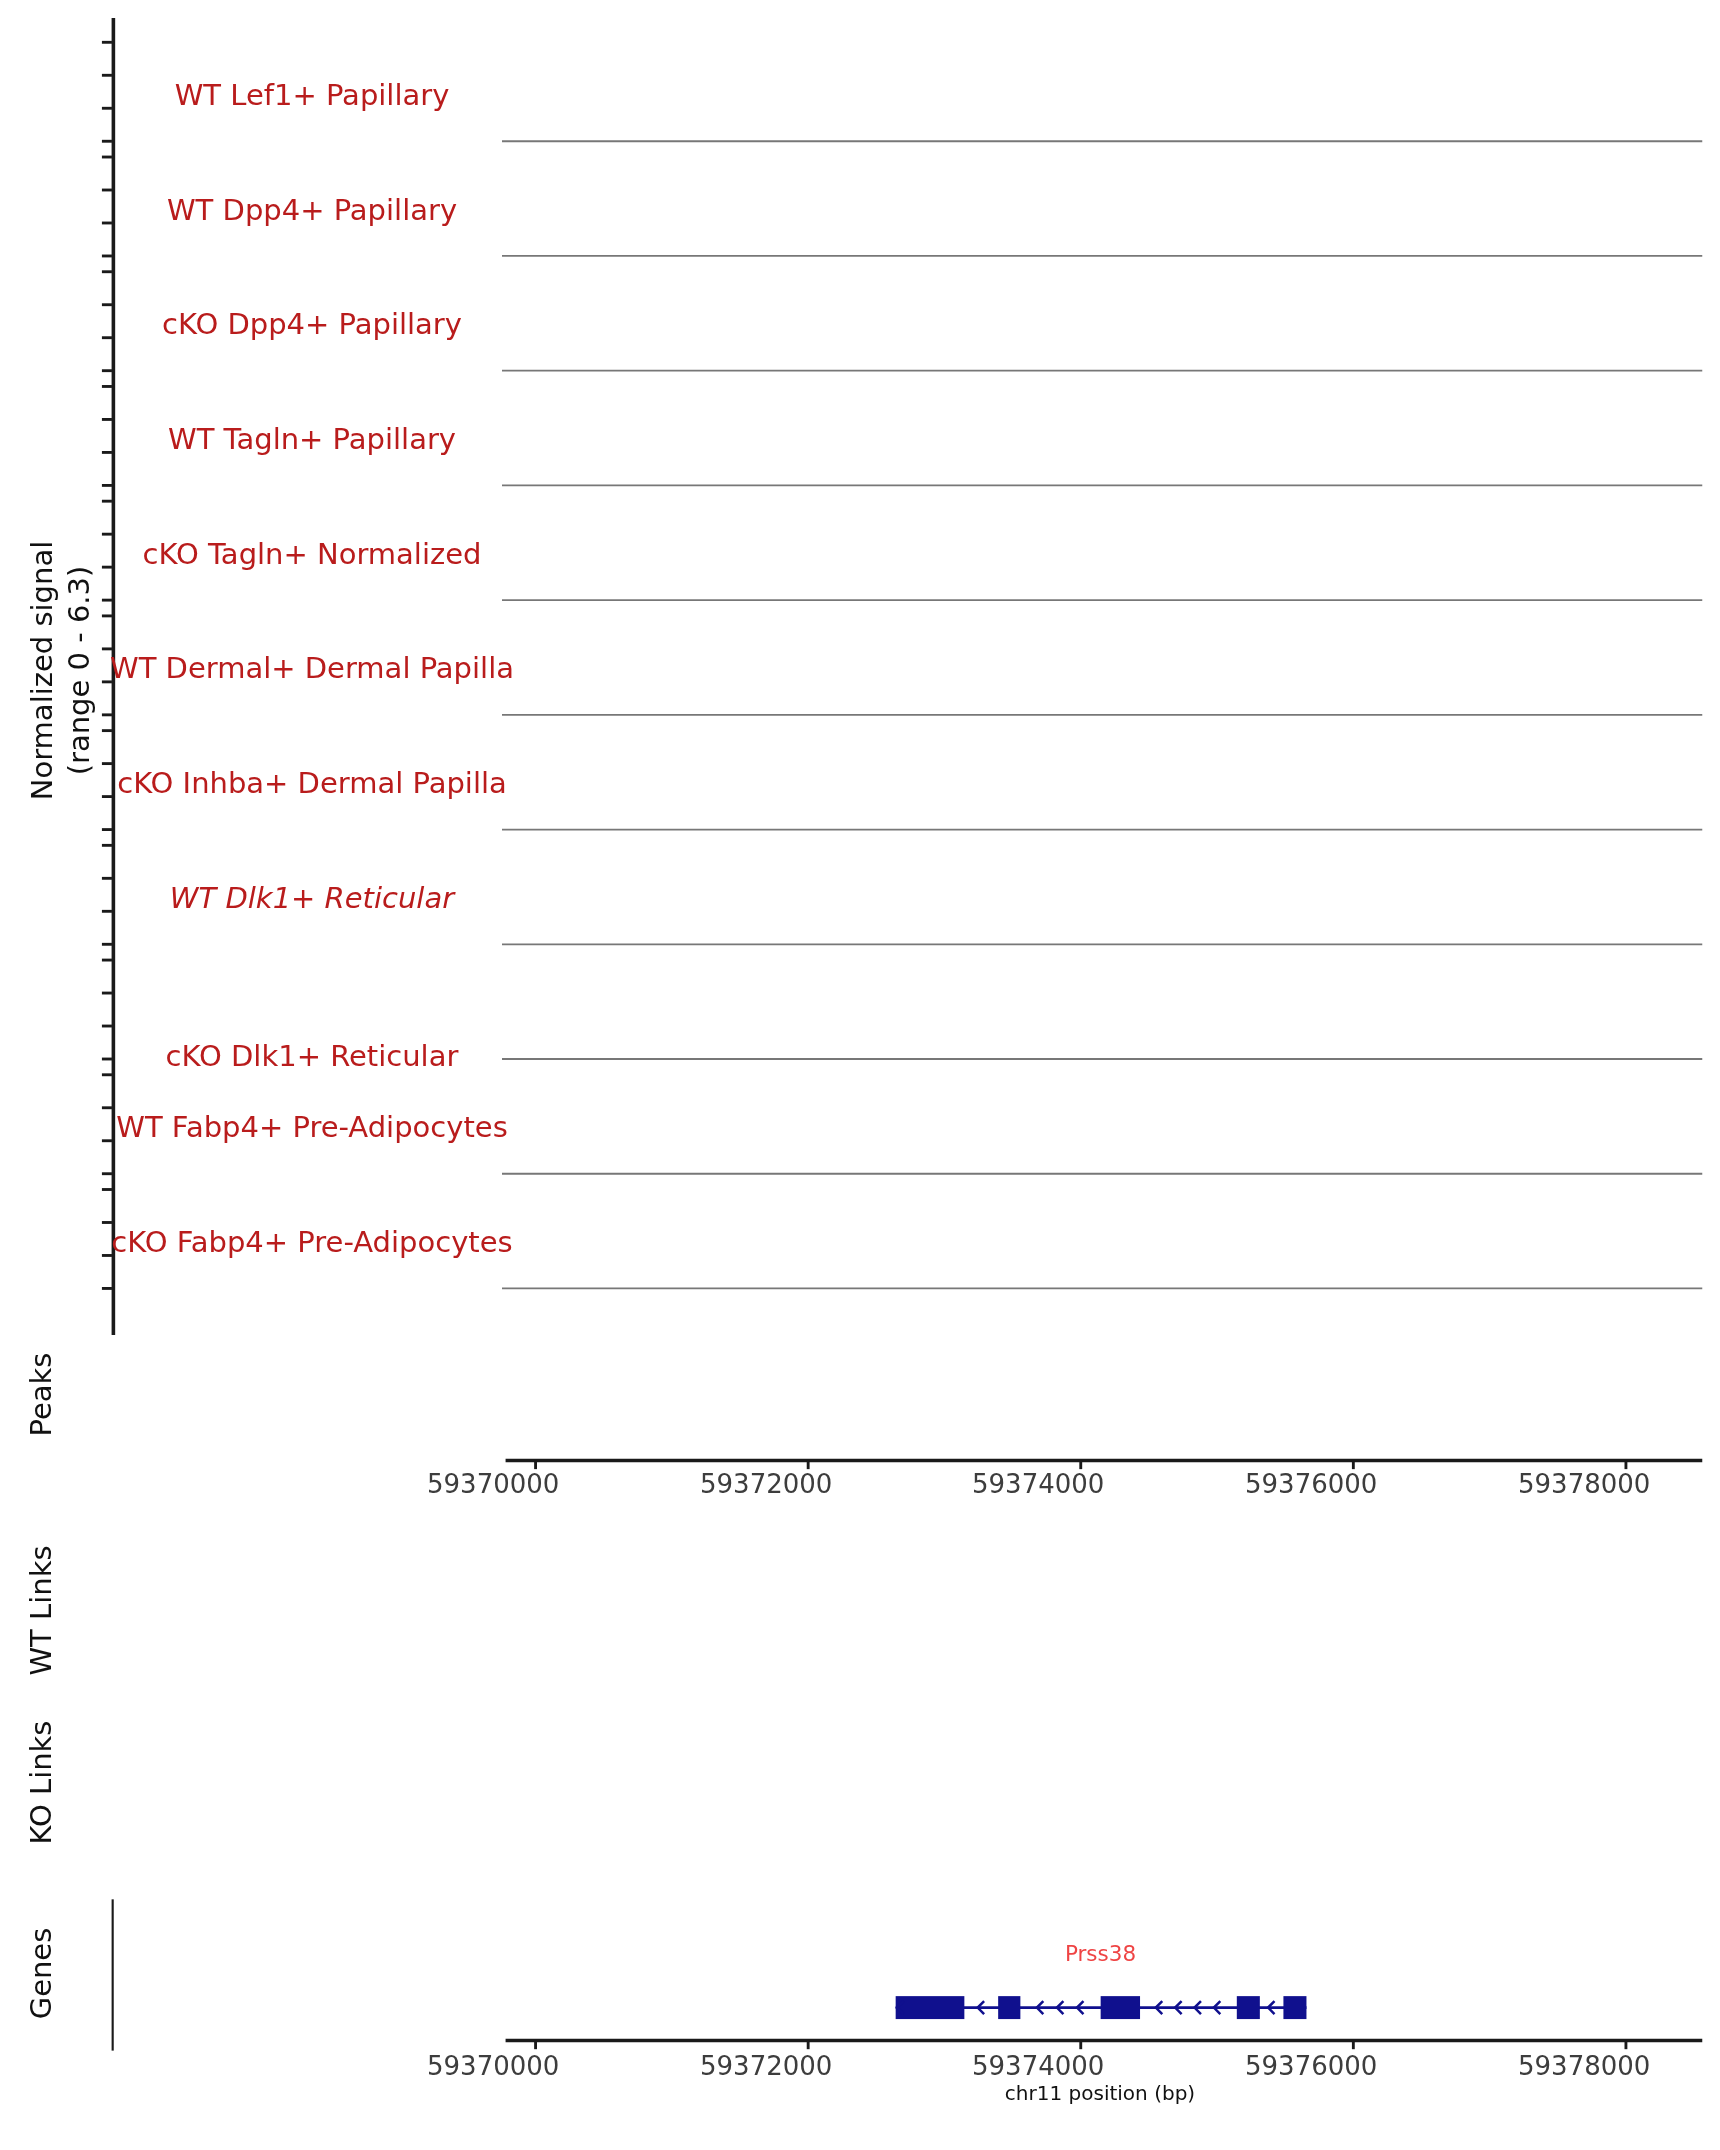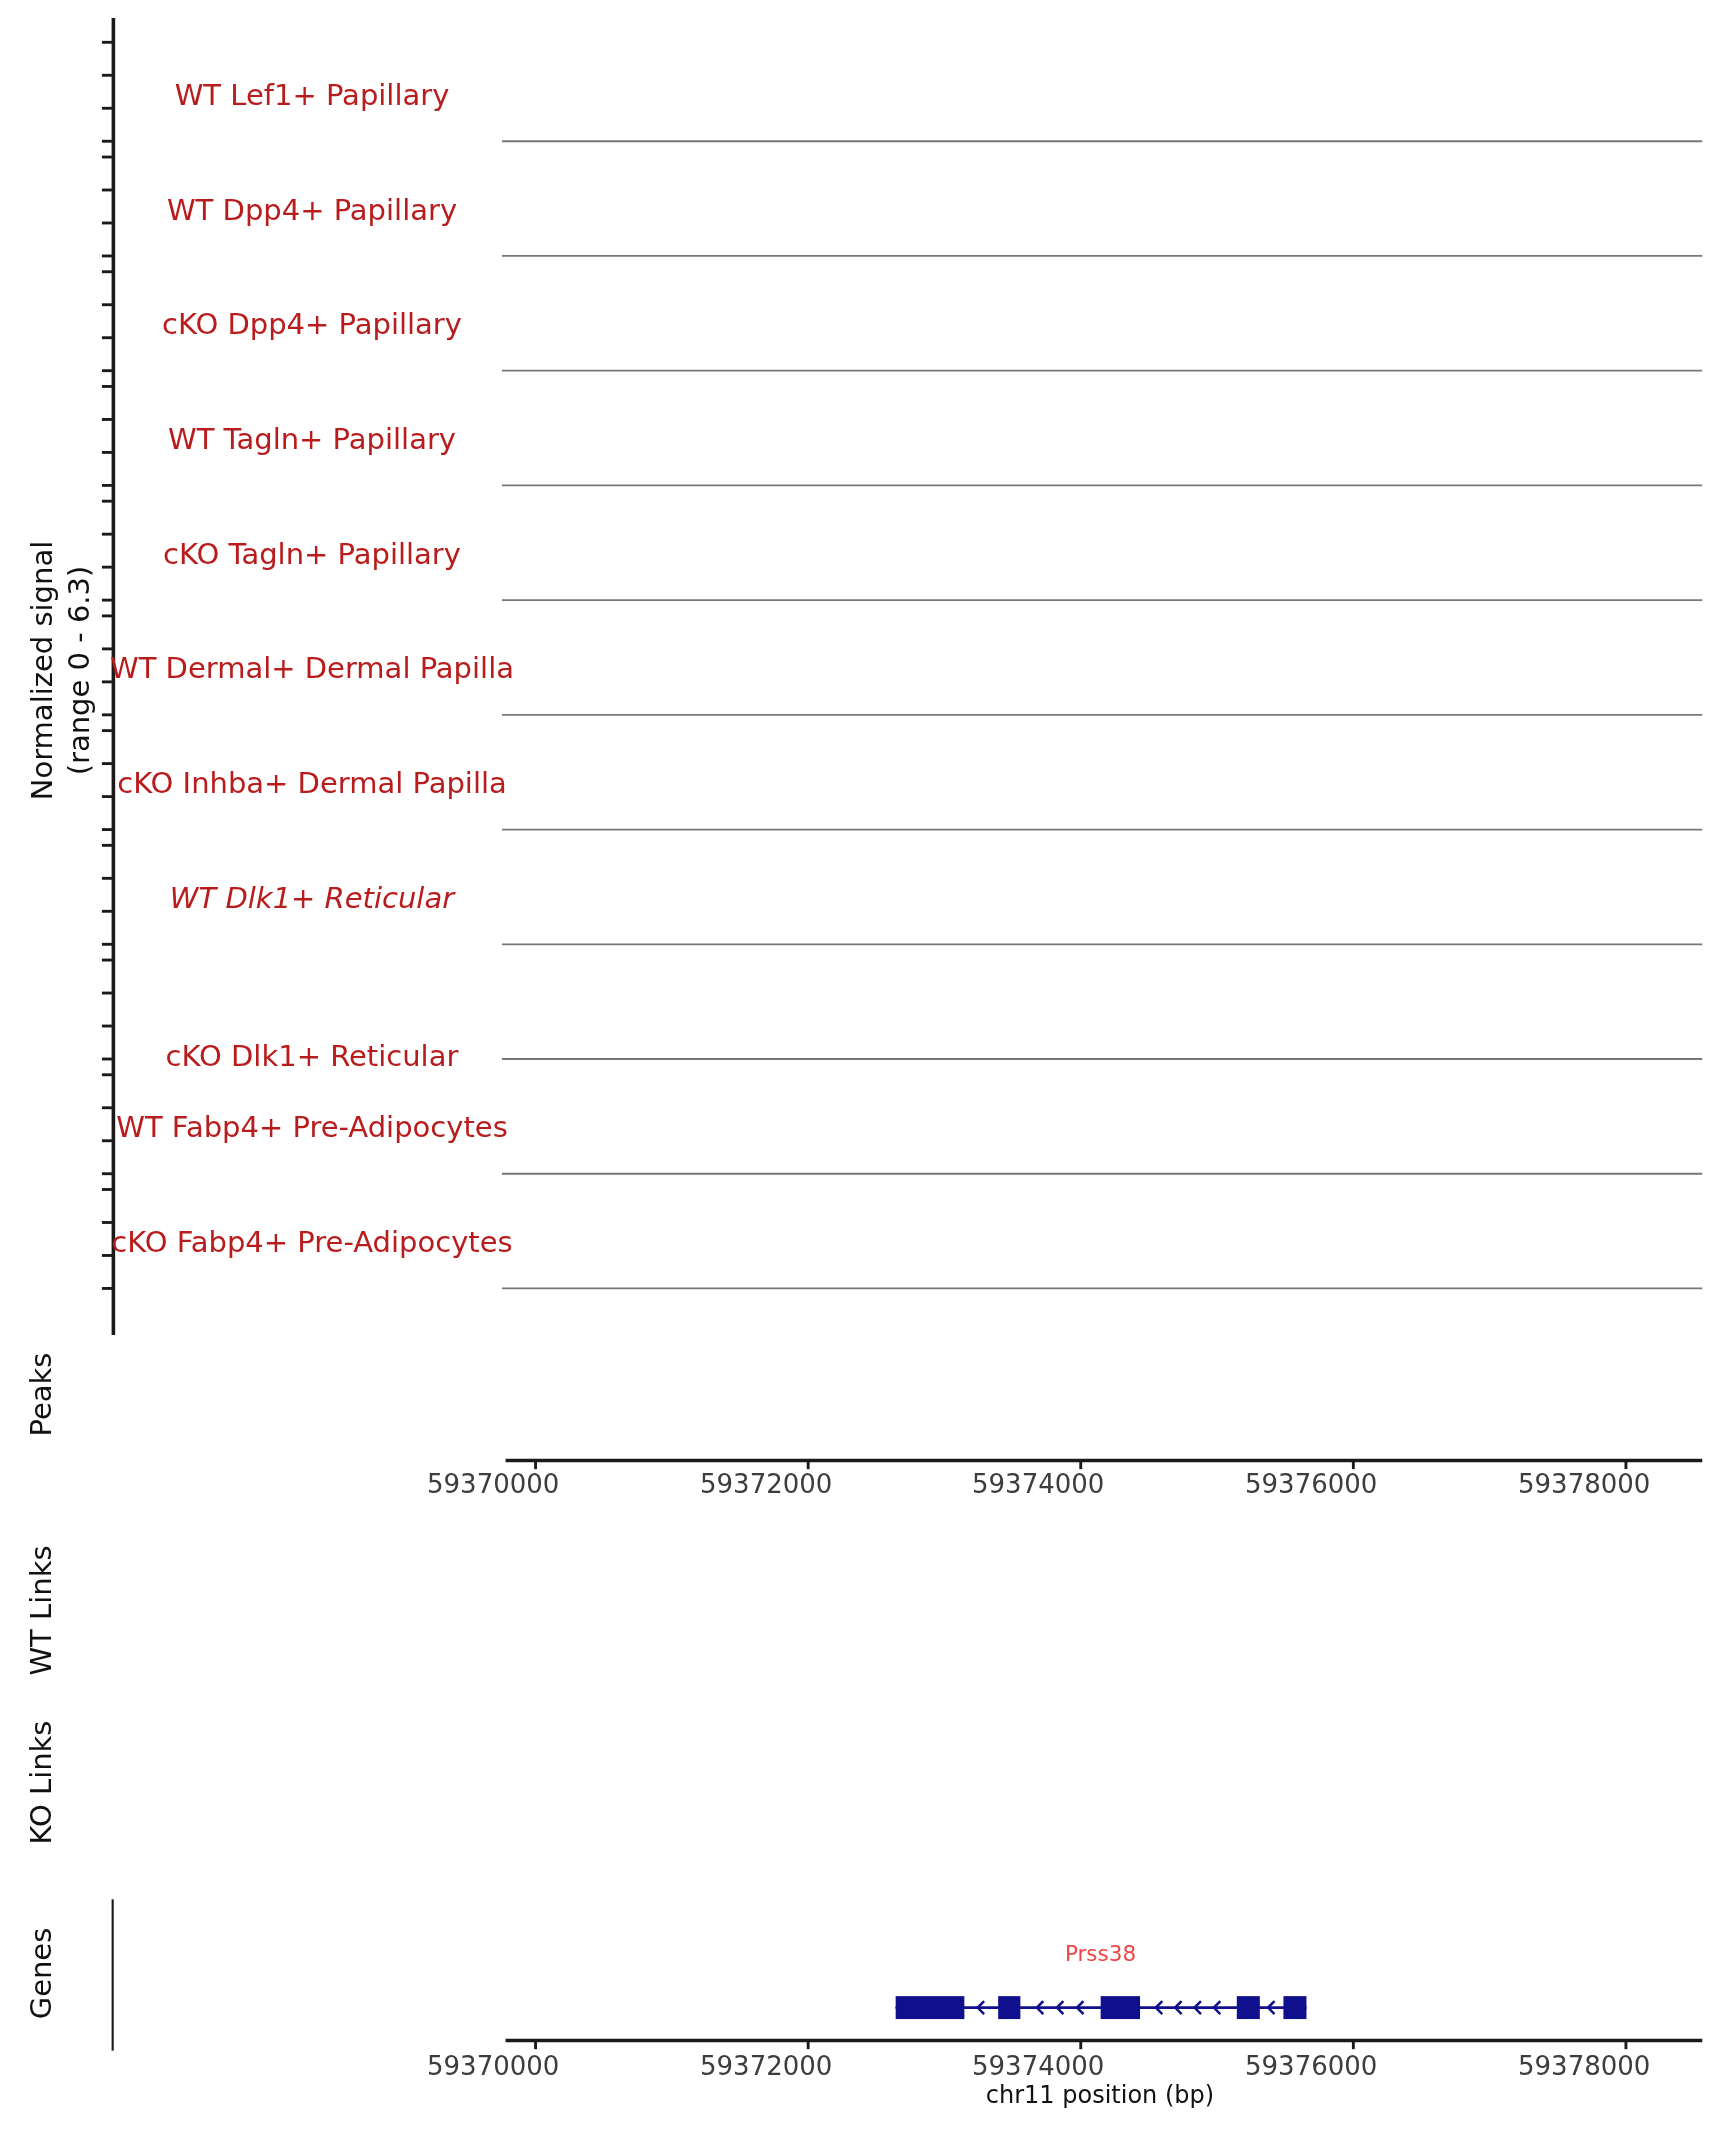--- a/index.html
+++ b/index.html
@@ -10,21 +10,21 @@
   .rotlab{position:absolute;transform:rotate(-90deg);text-align:center;
           white-space:nowrap;color:#111;}
   .ylab{left:-295px;top:631px;width:717px;height:79px;font-size:29px;line-height:37px;}
   .seclab{width:430px;height:37px;font-size:29px;line-height:37px;}
   .tracklab{position:absolute;left:97px;width:430px;text-align:center;
             font-size:29px;line-height:32px;color:#b91c1c;white-space:nowrap;}
   .ticklab{position:absolute;width:215px;margin-left:-108px;text-align:left;
            font-size:26px;color:#3d3d3d;white-space:nowrap;}
   #gene-name{position:absolute;text-align:center;width:215px;font-size:21.5px;color:#ef4444;}
   #xlabel{position:absolute;left:885px;top:2081px;width:430px;text-align:center;
-          font-size:24px;color:#111;}
+          font-size:20px;color:#111;}
 </style>
 </head>
 <body>
 
 <div id="stage">
   <svg id="plot" width="1721" height="2151" viewBox="0 0 2400 3000">
       <line x1="158" y1="25" x2="158" y2="1862" stroke="#1a1a1a" stroke-width="5"></line>
       <line x1="142" y1="197" x2="156" y2="197" stroke="#1a1a1a" stroke-width="4"></line>
       <line x1="142" y1="151" x2="156" y2="151" stroke="#1a1a1a" stroke-width="4"></line>
       <line x1="142" y1="105" x2="156" y2="105" stroke="#1a1a1a" stroke-width="4"></line>
@@ -130,21 +130,21 @@
   <div class="rotlab seclab" style="left:-174px;top:1376px">Peaks</div>
   <div class="rotlab seclab" style="left:-174px;top:1592px">WT Links</div>
   <div class="rotlab seclab" style="left:-174px;top:1764px">KO Links</div>
   <div class="rotlab seclab" style="left:-174px;top:1955px">Genes</div>
 
   <div id="track-labels">
       <div class="tracklab" style="top: 79px;">WT Lef1+ Papillary</div>
       <div class="tracklab" style="top: 194px;">WT Dpp4+ Papillary</div>
       <div class="tracklab" style="top: 308px;">cKO Dpp4+ Papillary</div>
       <div class="tracklab" style="top: 423px;">WT Tagln+ Papillary</div>
-      <div class="tracklab" style="top: 538px;">cKO Tagln+ Papillary</div>
+      <div class="tracklab" style="top: 538px;">cKO Tagln+ Normalized</div>
       <div class="tracklab" style="top: 652px;">WT Dermal+ Dermal Papilla</div>
       <div class="tracklab" style="top: 767px;">cKO Inhba+ Dermal Papilla</div>
       <div class="tracklab" style="top: 882px; font-style: italic;">WT Dlk1+ Reticular</div>
       <div class="tracklab" style="top: 1040px;">cKO Dlk1+ Reticular</div>
       <div class="tracklab" style="top: 1111px;">WT Fabp4+ Pre-Adipocytes</div>
       <div class="tracklab" style="top: 1226px;">cKO Fabp4+ Pre-Adipocytes</div>
     </div>
   <div id="axis-labels-top">
       <div class="ticklab" style="left: 535px; top: 1469px;">59370000</div>
       <div class="ticklab" style="left: 808px; top: 1469px;">59372000</div>

